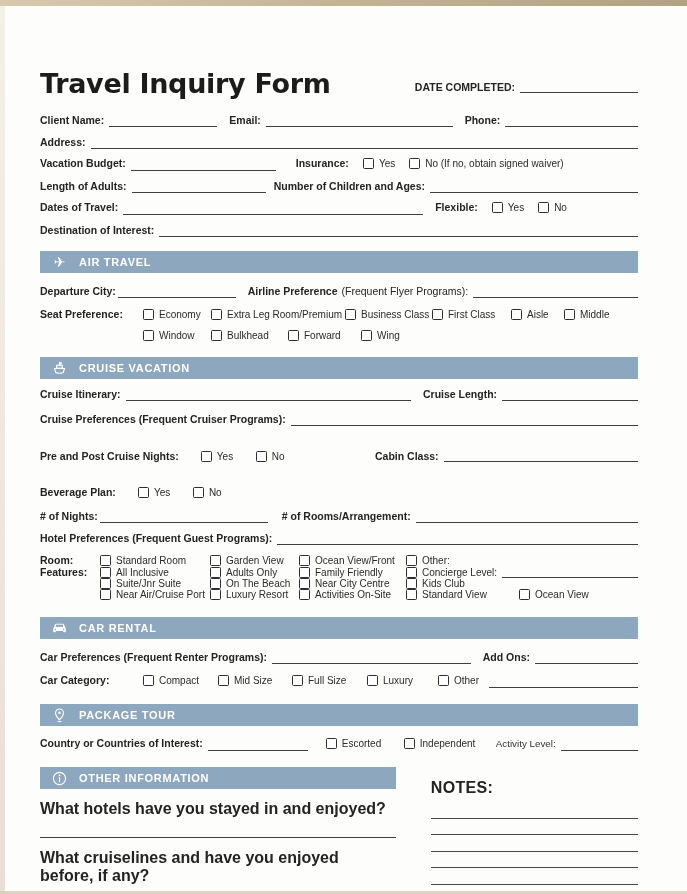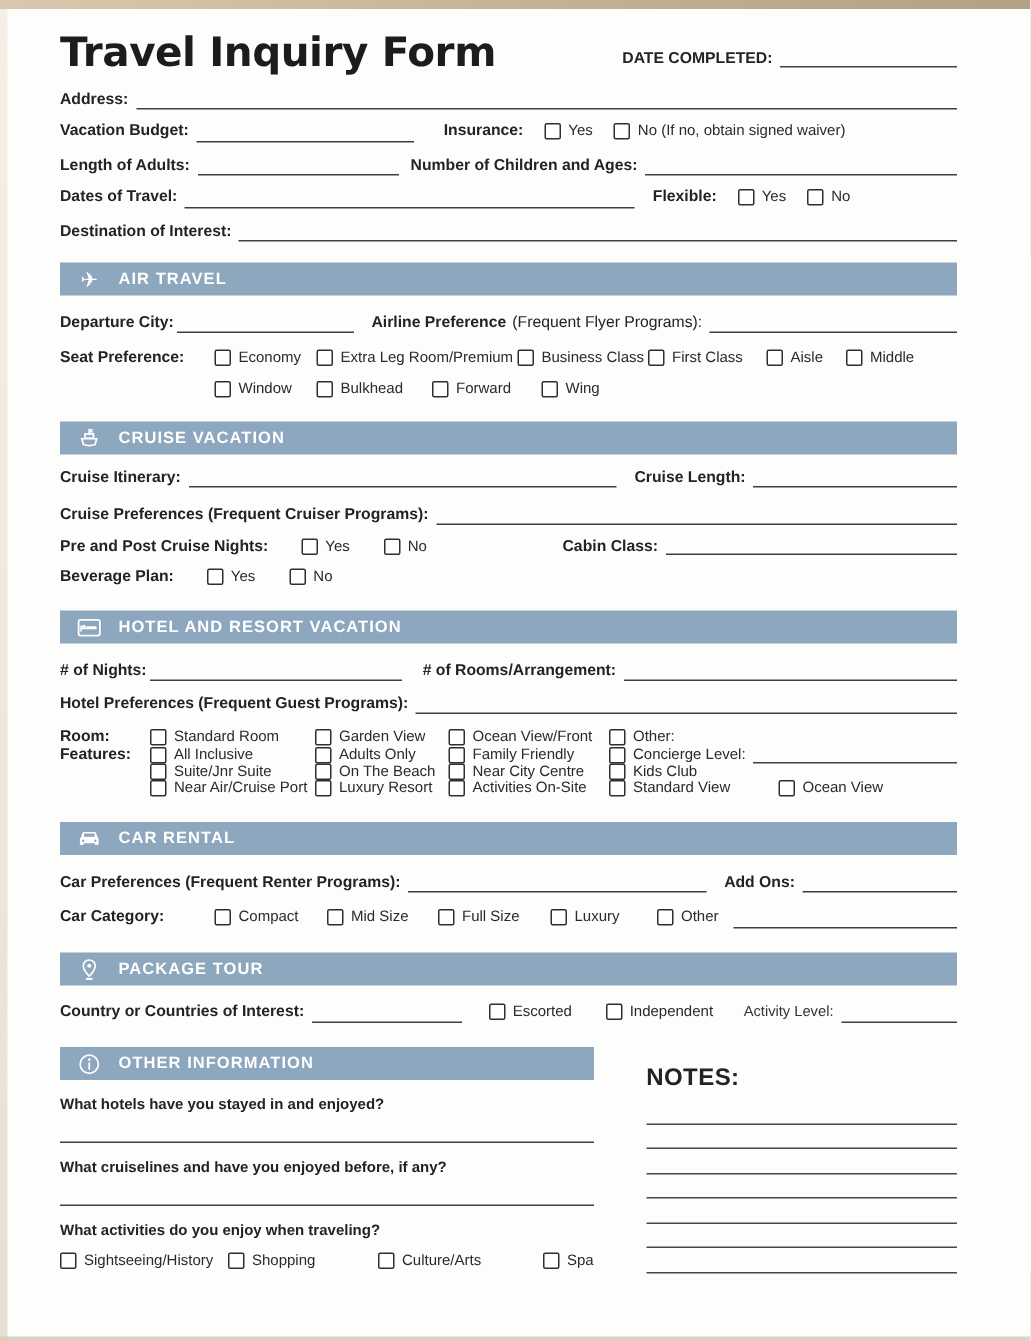--- a/index.html
+++ b/index.html
@@ -15,53 +15,53 @@
     margin: 0 auto;
   }
   .scan-top { position:absolute; top:0; left:0; right:0; height:6px;
     background: linear-gradient(90deg,#d8c9ae,#c3b193 55%,#b3a184); }
   .scan-left { position:absolute; top:6px; left:0; bottom:0; width:5px;
     background: linear-gradient(180deg,#f2ece0,#e0d6c4); opacity:.75; }
   .scan-bottom { position:absolute; bottom:0; left:0; right:0; height:3px;
     background:#d6cbb6; opacity:.85; }
 
   .title-row { display:flex; align-items:flex-end; justify-content:space-between; padding-top:20px; }
-  .form-title { font-family:"DejaVu Sans","Liberation Sans",sans-serif; font-size:27px; font-weight:600; letter-spacing:-0.3px; color:#1c1c1c; }
+  .form-title { font-family:"DejaVu Sans","Liberation Sans",sans-serif; font-size:27px; font-weight:600; letter-spacing:-0.3px; color:#1c1c1c;margin-top:48px; }
   .date-wrap { display:flex; align-items:flex-end; padding-bottom:6px; }
   .small-bold { font-weight:700; font-size:10.5px; white-space:nowrap; }
 
   .row { display:flex; align-items:flex-end; margin-top:7px; line-height:13px; min-height:15px; }
   .row.center { align-items:center; }
   .lbl { font-weight:700; white-space:nowrap; }
   .rlbl { white-space:nowrap; }
   .line { border-bottom:1.2px solid #3f3f3f; flex:1 1 auto; margin-left:5px; min-width:20px; height:12px; }
   .line.fixed { flex:0 0 auto; }
   .gap8 { margin-left:8px; } .gap12 { margin-left:12px; } .gap14 { margin-left:14px; } .gap20 { margin-left:20px; }
 
   .cb { width:11px; height:11px; border:1.6px solid #2e2e2e; border-radius:1.5px; background:#fff; display:inline-block; flex:0 0 auto; margin-right:5px; }
   .opt { display:inline-flex; align-items:center; font-size:10px; color:#2a2a2a; white-space:nowrap; }
 
   .sec { display:flex; align-items:center; gap:11px; background:#8da7be; color:#fff; height:22px; padding:0 11px; margin-top:14px; }
   .sec .ttl { font-weight:700; font-size:11px; letter-spacing:.7px; }
   .sec .ico { display:inline-flex; width:17px; height:17px; align-items:center; justify-content:center; font-size:14px; line-height:1; }
   .sec svg { width:17px; height:17px; display:block; }
 
-  .split { display:flex; align-items:flex-end; margin-top:8px; }
+  .split { display:flex; align-items:flex-end; margin-top:24px; }
   .split .left { flex:0 0 335px; display:flex; align-items:center; }
   .split .right { flex:1; display:flex; align-items:flex-end; }
 
   .hotel-grid { display:grid; grid-template-columns:60px 110px 89px 107px 113px 1fr; row-gap:0; margin-top:9px; align-items:center; }
   .hotel-grid .lbl { align-self:center; }
   .concierge { grid-column:5 / 7; display:flex; align-items:flex-end; }
   .concierge .line { height:10px; }
 
   .bottom { display:flex; margin-top:16px; }
   .bottom .colL { flex:0 0 355px; }
   .bottom .colR { flex:1; margin-left:35px; }
-  .question { font-weight:700; font-size:10px; margin-top:11px; }
+  .question { font-weight:700; font-size:16px; margin-top:11px; }
   .qline { border-bottom:1.2px solid #3f3f3f; height:20px; margin-bottom:2px; }
   .act-grid { display:grid; grid-template-columns:112px 100px 110px 1fr; row-gap:5px; margin-top:9px; align-items:center; }
   .notes-label { font-weight:700; font-size:16px; letter-spacing:.3px; margin-top:12px; }
   .nline { border-bottom:1.3px solid #474747; height:16.5px; }
 </style>
 </head>
 <body>
 
 <div class="page">
   <div class="scan-top"></div>
@@ -69,20 +69,28 @@
   <div class="scan-bottom"></div>
 
   <div class="title-row">
     <div class="form-title">Travel Inquiry Form</div>
     <div class="date-wrap">
       <span class="small-bold">DATE COMPLETED:</span>
       <span class="line fixed" style="width:118px"></span>
     </div>
   </div>
 
+  <div class="row" style="margin-top:13px">
+    <span class="lbl">Client Name:</span>
+    <span class="line" style="flex-grow:1.1"></span>
+    <span class="lbl gap12">Email:</span>
+    <span class="line" style="flex-grow:1.9"></span>
+    <span class="lbl gap12">Phone:</span>
+    <span class="line" style="flex-grow:1.35"></span>
+  </div>
   <div class="row">
     <span class="lbl">Address:</span>
     <span class="line"></span>
   </div>
   <div class="row center">
     <span class="lbl">Vacation Budget:</span>
     <span class="line fixed" style="width:145px;align-self:flex-end"></span>
     <span class="lbl gap20">Insurance:</span>
     <label class="opt gap14">
         <span class="cb"></span>
@@ -220,30 +228,20 @@
           <span class="cb"></span>
           <span>Yes</span>
         </label>
       <label class="opt">
           <span class="cb"></span>
           <span>No</span>
         </label>
     </div>
   </div>
 
-  <div class="sec" style="margin-top:17px">
-    <span class="ico">
-      <svg viewBox="0 0 24 24">
-        <rect x="2" y="4.5" width="20" height="15" rx="2" fill="none" stroke="#fff" stroke-width="1.7"></rect>
-        <circle cx="7" cy="11" r="1.8" fill="#fff"></circle>
-        <path d="M9.5 10.5 h8 a1.5 1.5 0 0 1 1.5 1.5 v1.5 h-14 v2 h-1.5 v-5.5 h1.5 v2 h4.5 z" fill="#fff"></path>
-      </svg>
-    </span>
-    <span class="ttl">HOTEL AND RESORT VACATION</span>
-  </div>
   <div class="row" style="margin-top:10px">
     <span class="lbl"># of Nights:</span>
     <span class="line fixed" style="width:168px;margin-left:2px"></span>
     <span class="lbl gap14"># of Rooms/Arrangement:</span>
     <span class="line"></span>
   </div>
   <div class="row">
     <span class="lbl">Hotel Preferences (Frequent Guest Programs):</span>
     <span class="line"></span>
   </div>

